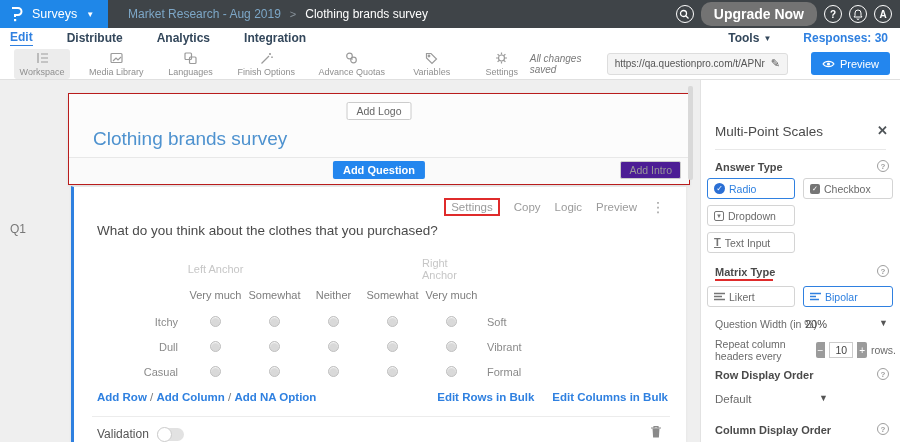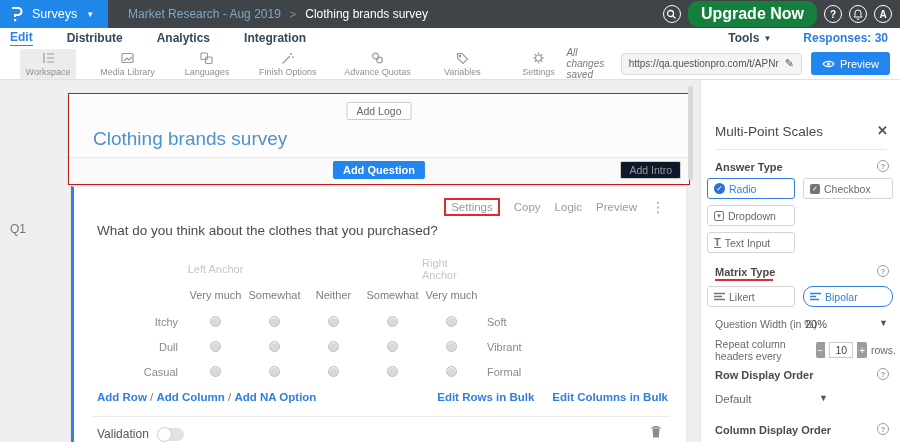--- a/index.html
+++ b/index.html
@@ -14,64 +14,64 @@
   .brand .logo { display:flex; align-items:center; }
   .brand .prod { font-size:12.5px; }
   .caret { font-size:8px; color:#fff; }
   .crumbs { display:flex; align-items:center; gap:9px; margin-left:20px; font-size:12px; }
   .crumb-folder { color:#7da7c7; }
   .crumb-sep { color:#8a949c; font-size:11px; }
   .crumb-current { color:#fff; }
   .topbar-right { margin-left:auto; display:flex; align-items:center; gap:7px; padding-right:8px; }
   .circ { width:18px; height:18px; border:1px solid #fff; border-radius:50%; color:#fff;
           display:flex; align-items:center; justify-content:center; font-size:10px; font-weight:bold; cursor:pointer; }
-  .upgrade { background:#15803d; color:#fff; font-size:16px; font-weight:bold;
+  .upgrade { background:#737373; color:#fff; font-size:14px; font-weight:bold;
              border-radius:10px; padding:4px 13px; cursor:pointer; }
 
   
   .menubar { position:absolute; top:28px; left:0; width:900px; height:20px; background:#fff;
              display:flex; align-items:center; font-size:12px; font-weight:bold; }
   .menu-item { color:#33475b; margin-left:34px; cursor:pointer; }
   .menu-item:first-child { margin-left:10px; }
   .menu-item.active { color:#2f80e0; border-bottom:1px solid #2f80e0; padding-bottom:1px; }
   .menubar-right { margin-left:auto; display:flex; align-items:center; gap:32px; padding-right:12px; }
   .tools { color:#33475b; display:flex; align-items:center; gap:4px; cursor:pointer; }
   .tools .caret { color:#33475b; }
   .responses { color:#2f80e0; }
 
   
   .toolbar { position:absolute; top:48px; left:0; width:900px; height:32px; background:#fff;
              border-bottom:1px solid #e0e0e0; display:flex; align-items:center; }
   .tool { display:flex; flex-direction:column; align-items:center; justify-content:center;
-          gap:2px; height:30px; min-width:56px; padding:0 7px; margin-left:20px; border-radius:3px; cursor:pointer; }
+          gap:2px; height:30px; min-width:56px; padding:0 7px; margin-left:14px; border-radius:3px; cursor:pointer; }
   .tool.selected { background:#ececec; }
   .tool .tlabel { font-size:9px; color:#8f8f8f; white-space:nowrap; }
   .tool svg { stroke:#9b9b9b; fill:none; stroke-width:1.2; }
-  .toolbar-right { margin-left:auto; display:flex; align-items:center; gap:9px; padding-right:10px; }
+  .toolbar-right { margin-left:auto; display:flex; align-items:center; gap:23px; padding-right:10px; }
   .saved { font-style:italic; font-size:10px; color:#7a7a7a; }
   .urlbox { display:flex; align-items:center; gap:6px; background:#f4f4f4; border:1px solid #ddd;
             border-radius:3px; height:22px; padding:0 7px; width:182px; }
   .urlbox input { border:none; background:transparent; font-size:10px; color:#555; width:150px;
                   font-family:"Liberation Sans", sans-serif; outline:none; }
   .pencil { font-size:11px; color:#555; cursor:pointer; }
   .btn-preview { display:flex; align-items:center; gap:5px; background:#2386ee; color:#fff;
                  font-size:11px; height:23px; padding:0 11px; border-radius:3px; cursor:pointer; }
 
   
   .qlabel { position:absolute; left:10px; top:222px; font-size:12px; color:#777; }
   .card1 { position:absolute; left:68px; top:93px; width:622px; height:92px; background:#fcfcfc;
            border:1px solid #b91c1c; box-shadow:0 1px 3px rgba(0,0,0,.07); }
   .addlogo { position:absolute; left:50%; transform:translateX(-50%); top:8px; background:#fff;
              border:1px solid #ccc; border-radius:2px; font-size:10.5px; color:#666;
              padding:2px 9px; cursor:pointer; }
   .survey-title { position:absolute; left:24px; top:34px; font-size:19px; color:#4e92cf; }
   .card1-footer { position:absolute; left:0; right:0; bottom:0; height:27px; border-top:1px solid #e8e8e8; background:#fafafa; }
   .btn-addq { position:absolute; left:50%; transform:translateX(-50%); top:3px; background:#2386ee;
               color:#fff; font-size:11px; font-weight:bold; padding:3px 10px; border-radius:2px; cursor:pointer; }
-  .btn-addintro { position:absolute; right:8px; top:3px; background:#0f172a; border:1px solid #ccc;
+  .btn-addintro { position:absolute; right:8px; top:3px; background:#4c1d95; border:1px solid #ccc;
                   border-radius:2px; color:#999; font-size:10.5px; padding:2px 8px; cursor:pointer; }
 
   .card2 { position:absolute; left:71px; top:186px; width:615px; height:256px; background:#fff;
            border-left:3px solid #2f80e0; border-top:1px solid #e8e8e8; box-shadow:0 1px 3px rgba(0,0,0,.06); }
   .q-actions { position:absolute; top:11px; right:21px; display:flex; align-items:center; gap:14px;
                font-size:11.5px; color:#9b9b9b; }
   .q-actions span { cursor:pointer; }
   .settings-annotated { border:2px solid #df2b2b; padding:1px 5px; }
   .kebab { font-size:14px; color:#9b9b9b; }
   .q-text { position:absolute; top:36px; left:23px; font-size:13.5px; color:#4a4a4a; }
@@ -370,21 +370,21 @@
   <span class="sb-label" style="top:186px;">Matrix Type</span>
   <div class="red-underline"></div>
   <span class="helpc" style="top:185px;">?</span>
 
   <span class="sb-btn" style="top:206px; left:6px; width:88px;">
     <svg width="11" height="9" viewBox="0 0 11 9">
         <path d="M0 1.5h11M0 4.5h8M0 7.5h11" stroke="#757575" stroke-width="1.6"></path>
       </svg>
     <span>Likert</span>
   </span>
-  <span class="sb-btn selected" style="top:206px; left:102px; width:90px;border-radius:10px;">
+  <span class="sb-btn selected" style="top:206px; left:102px; width:90px;">
     <svg width="11" height="9" viewBox="0 0 11 9">
         <path d="M0 1.5h11M0 4.5h6M0 7.5h9" stroke="#2f80e0" stroke-width="1.6"></path>
       </svg>
     <span>Bipolar</span>
   </span>
 
   <span class="sb-sublabel" style="top:238px;">Question Width (in %)</span>
   <span class="qw-value" style="top:238px;">20%</span>
   <span class="dd-caret" style="top:238px; right:12px;">▼</span>
 

